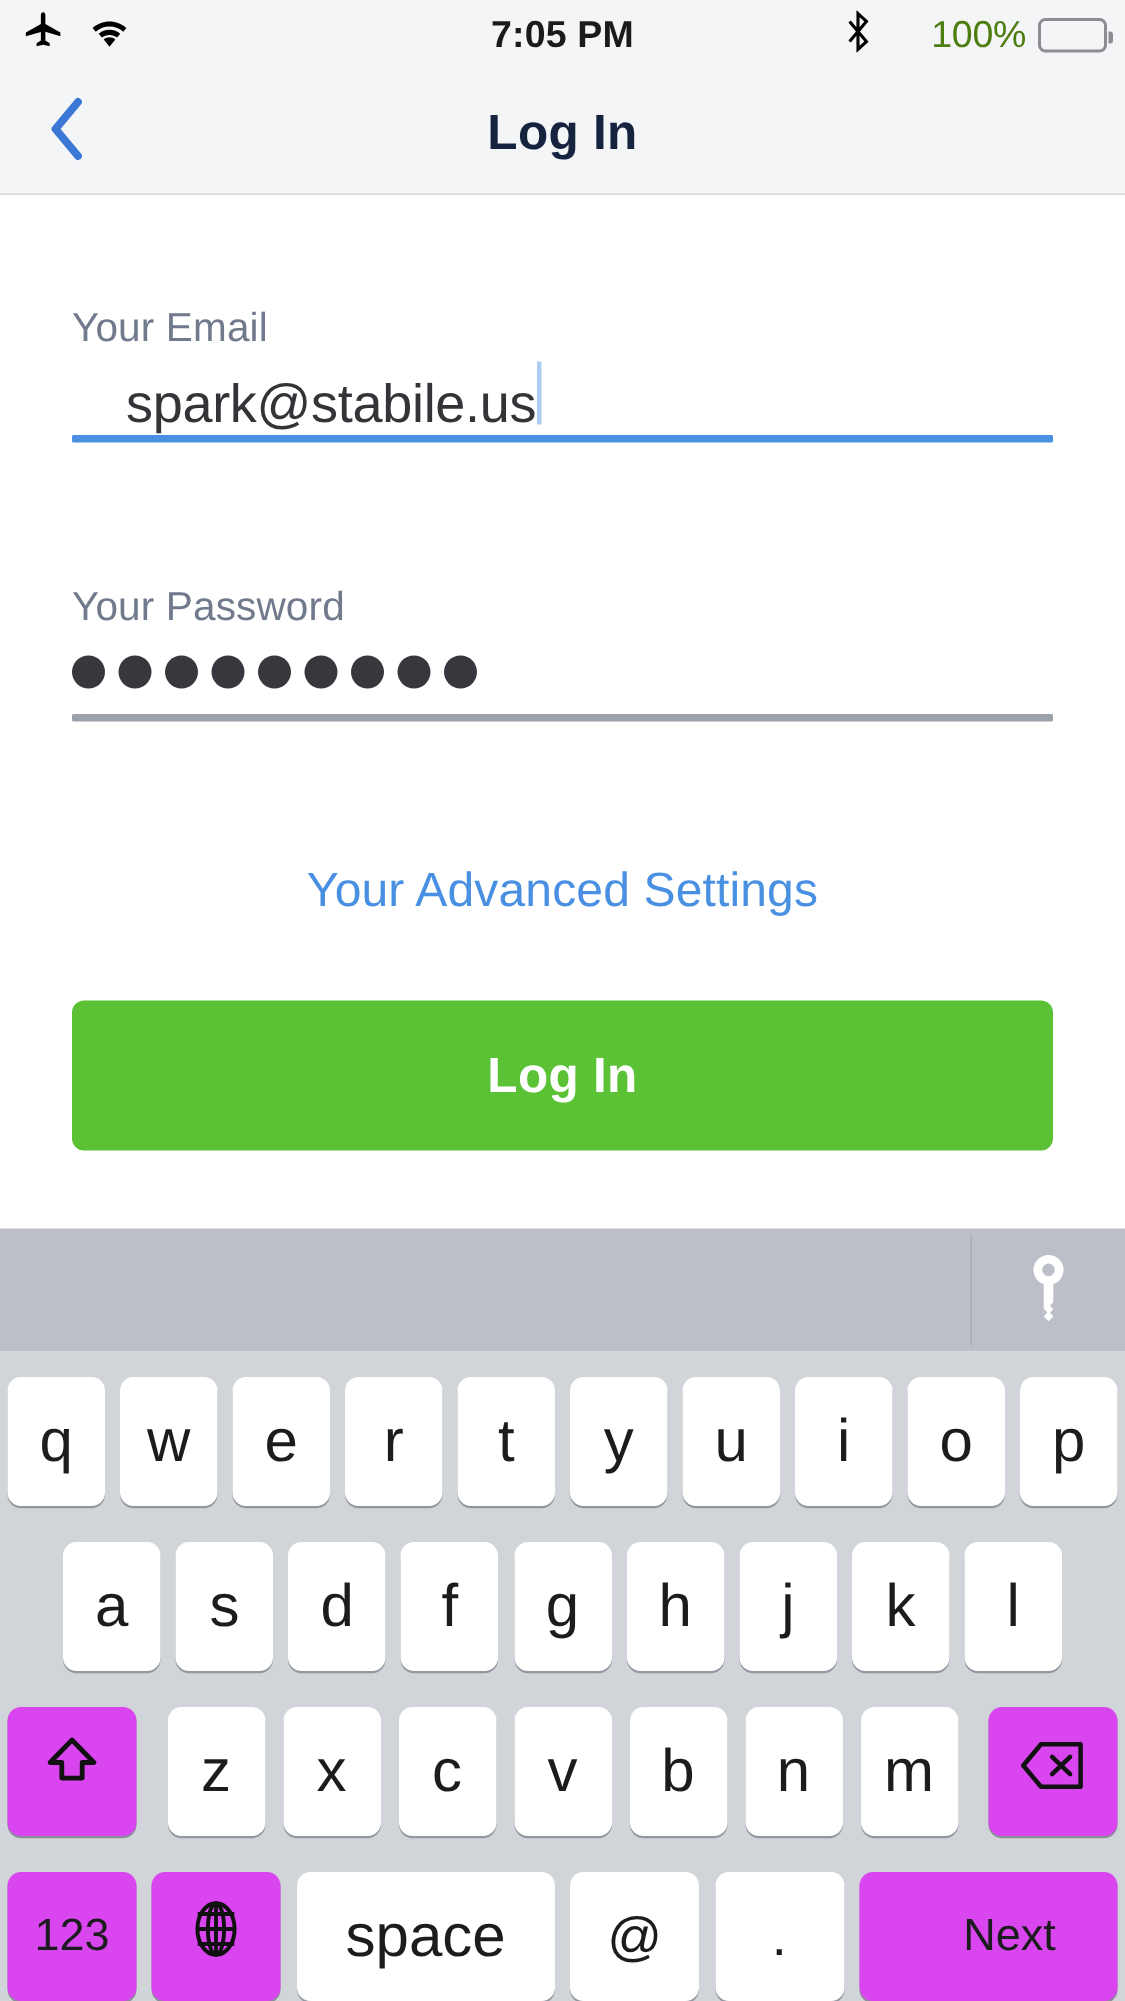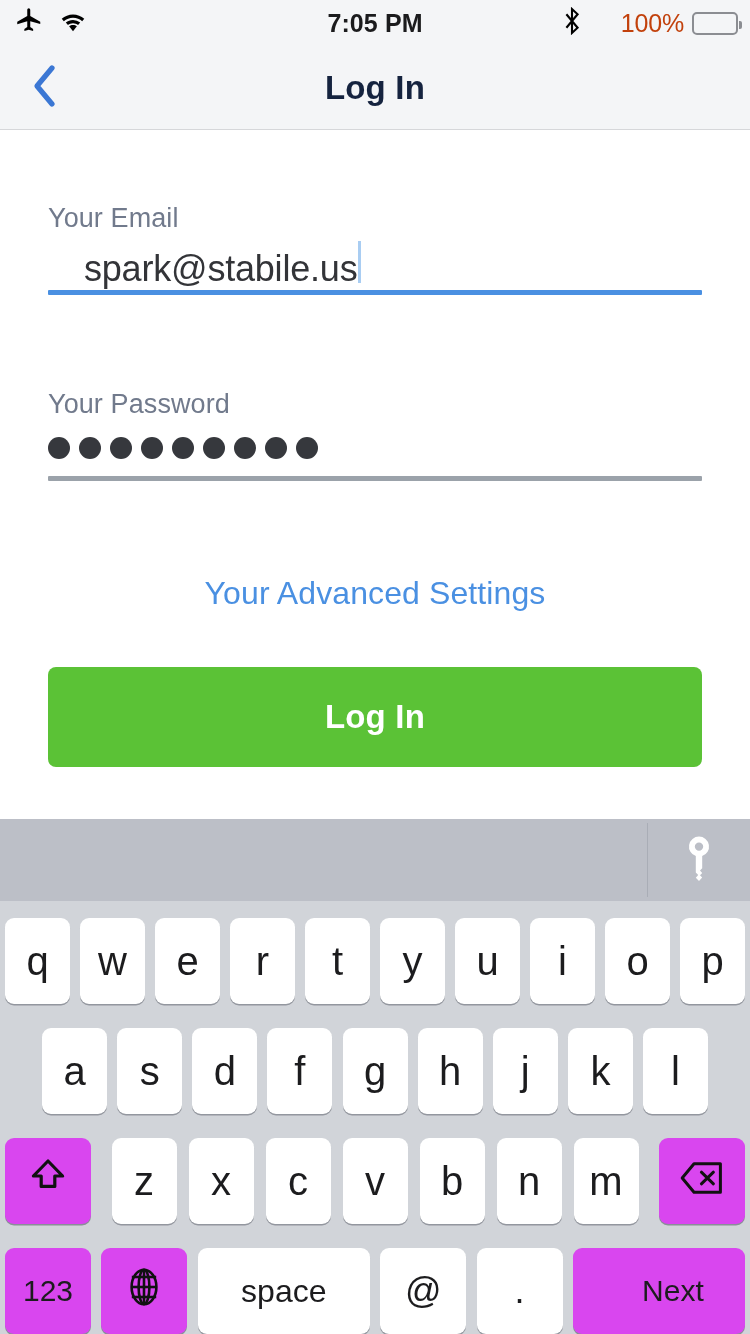--- a/index.html
+++ b/index.html
@@ -55,21 +55,21 @@
     position: absolute;
     right: 12px; top: 0;
     height: 46px;
     display: flex;
     align-items: center;
     gap: 8px;
   }
   .status-pct {
     font-size: 25px;
     font-weight: 500;
-    color: #c2410c;
+    color: #4d7c0f;
     letter-spacing: -0.2px;
     margin-left: 32px;
   }
   .battery {
     position: relative;
     width: 46px; height: 23px;
     border: 2.5px solid #8b8d92;
     border-radius: 5px;
     padding: 2px;
   }
@@ -253,21 +253,21 @@
     user-select: none;
   }
   .key.letter { width: 65px; }
   .key.dark {
     background: #d946ef;
     box-shadow: 0 1.5px 0 rgba(125,130,140,0.85);
   }
   .key.wide-mod  { width: 86px; }
   .key.num       { width: 86px; font-size: 30px; }
   .key.globe     { width: 86px; }
-  .key.space     { width: 172px; font-size: 32px; }
+  .key.space     { width: 172px; font-size: 40px; }
   .key.at        { width: 86px; font-size: 36px; }
   .key.period    { width: 86px; font-size: 36px; }
   .key.next      { width: 172px; font-size: 30px; padding-left: 28px; }
 </style>
 </head>
 <body>
 
 <div id="screen">
 
   <div class="status-bar">

